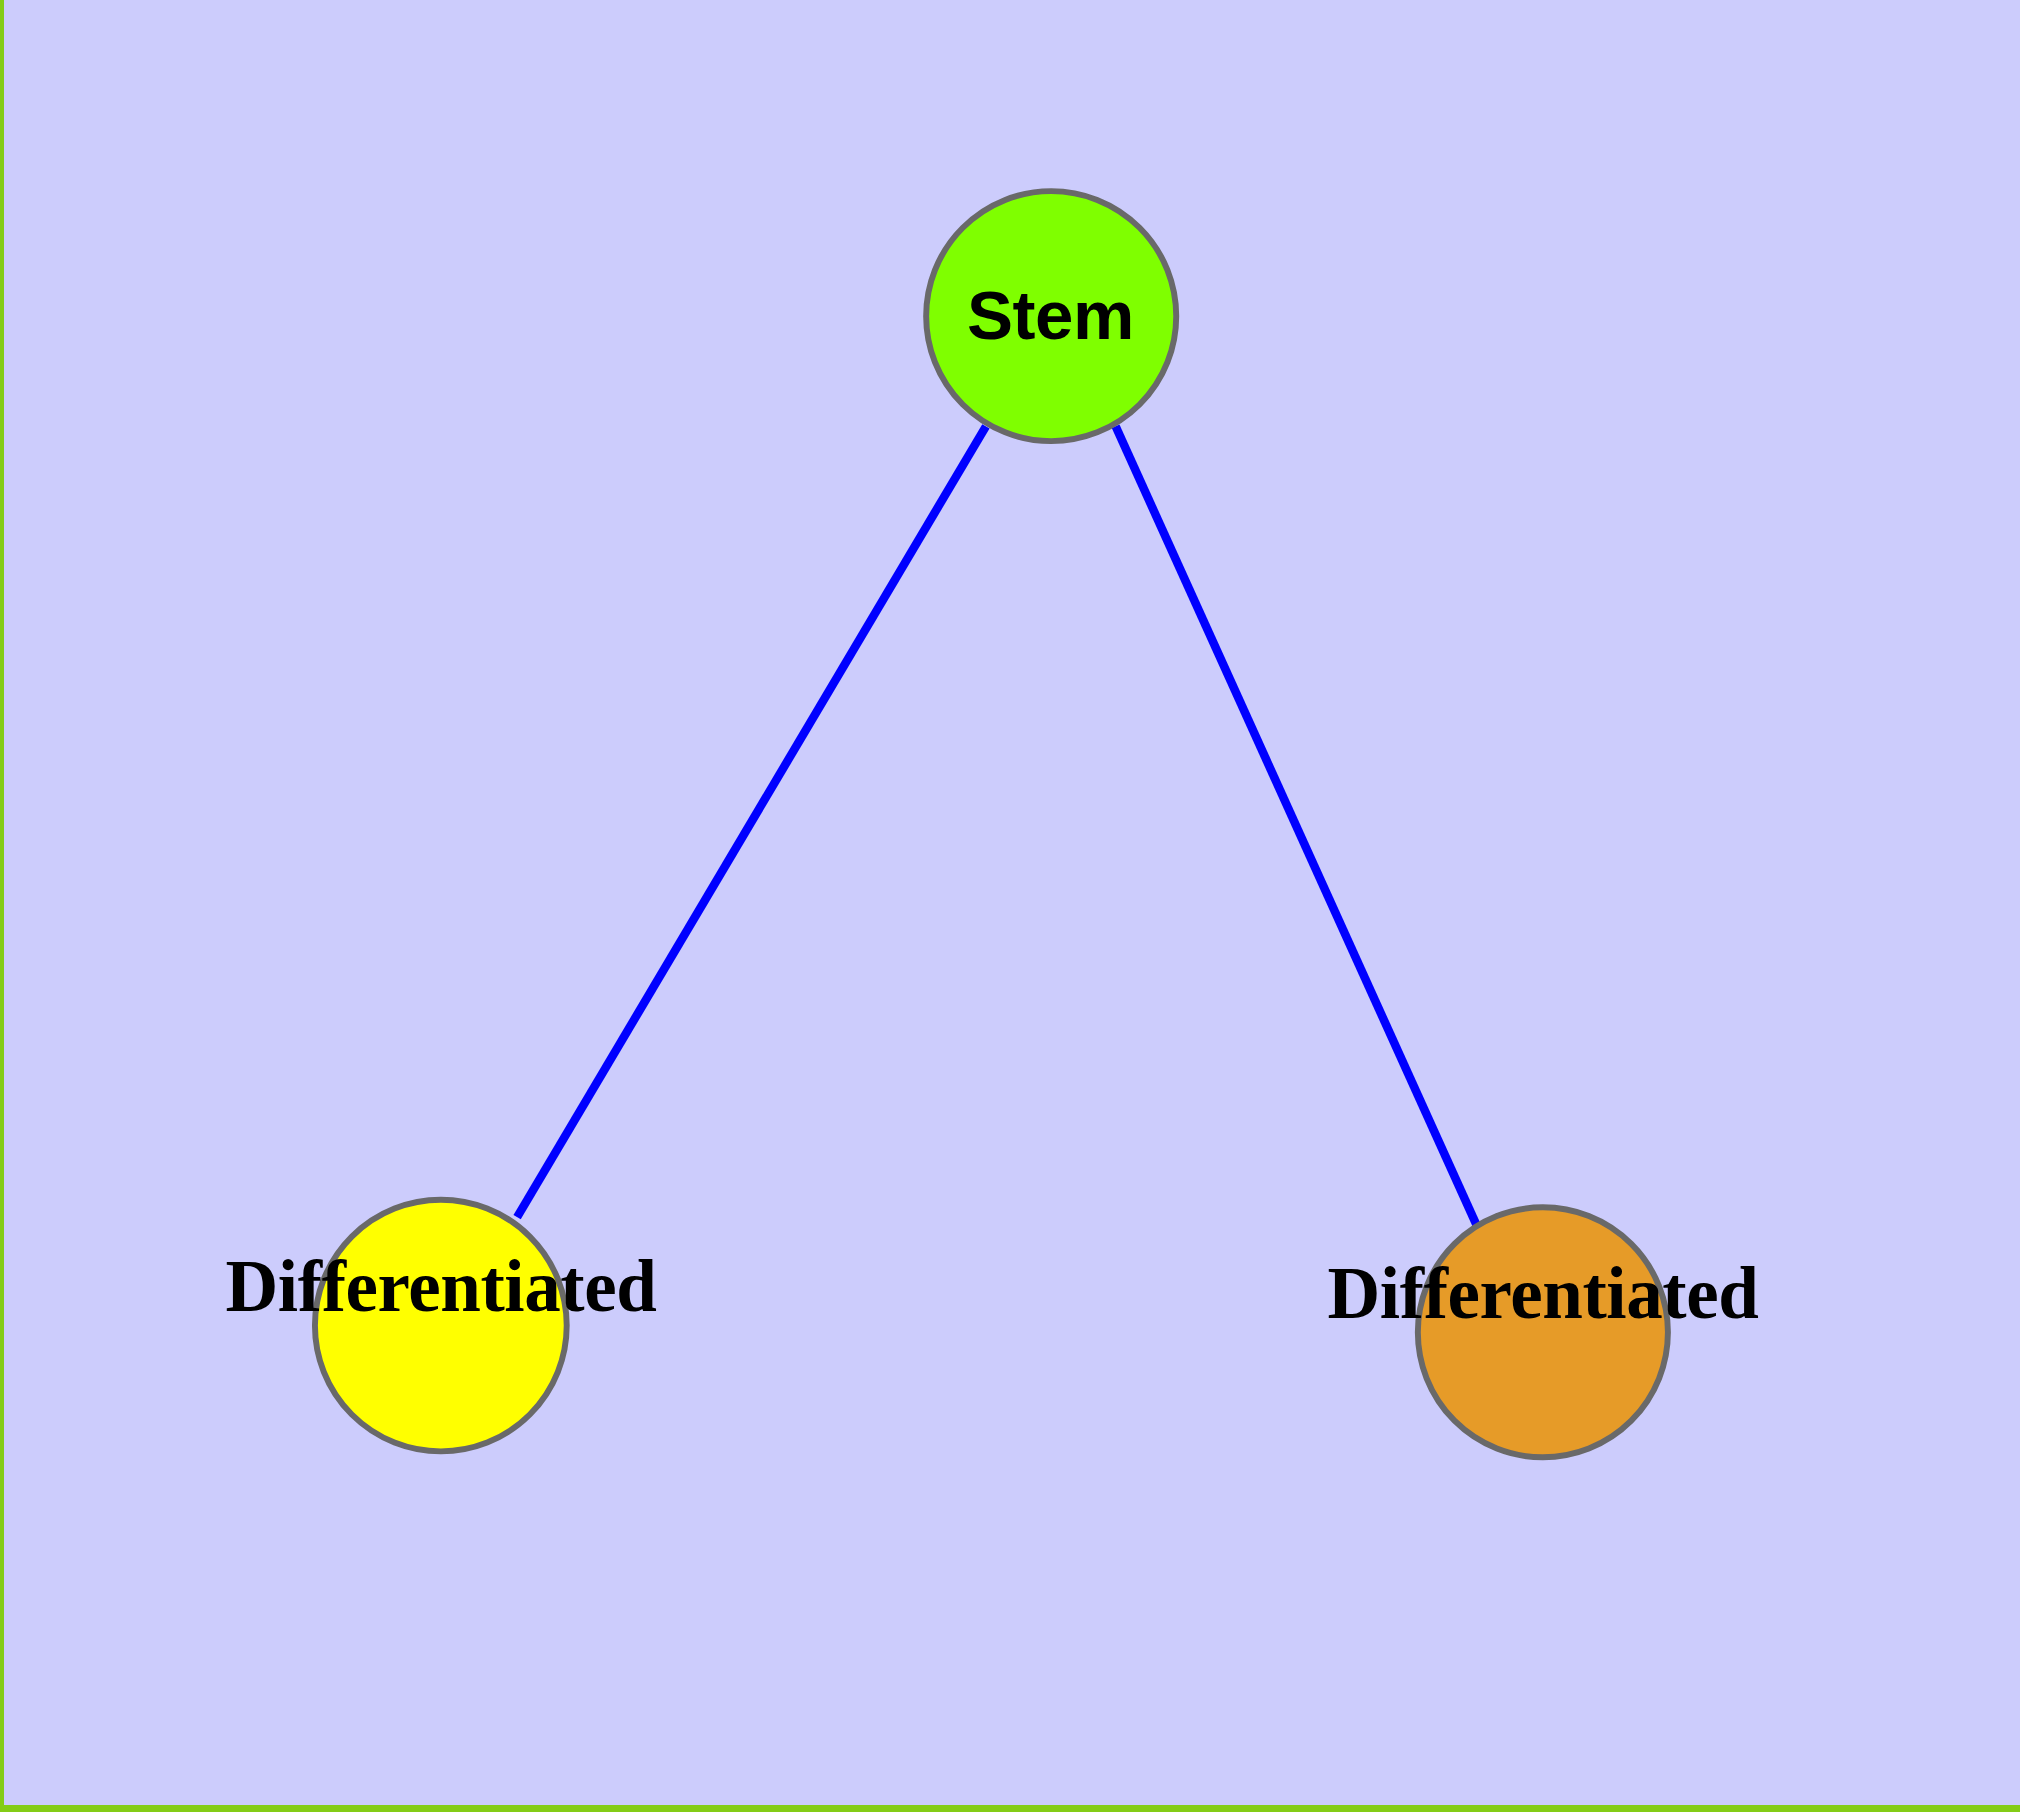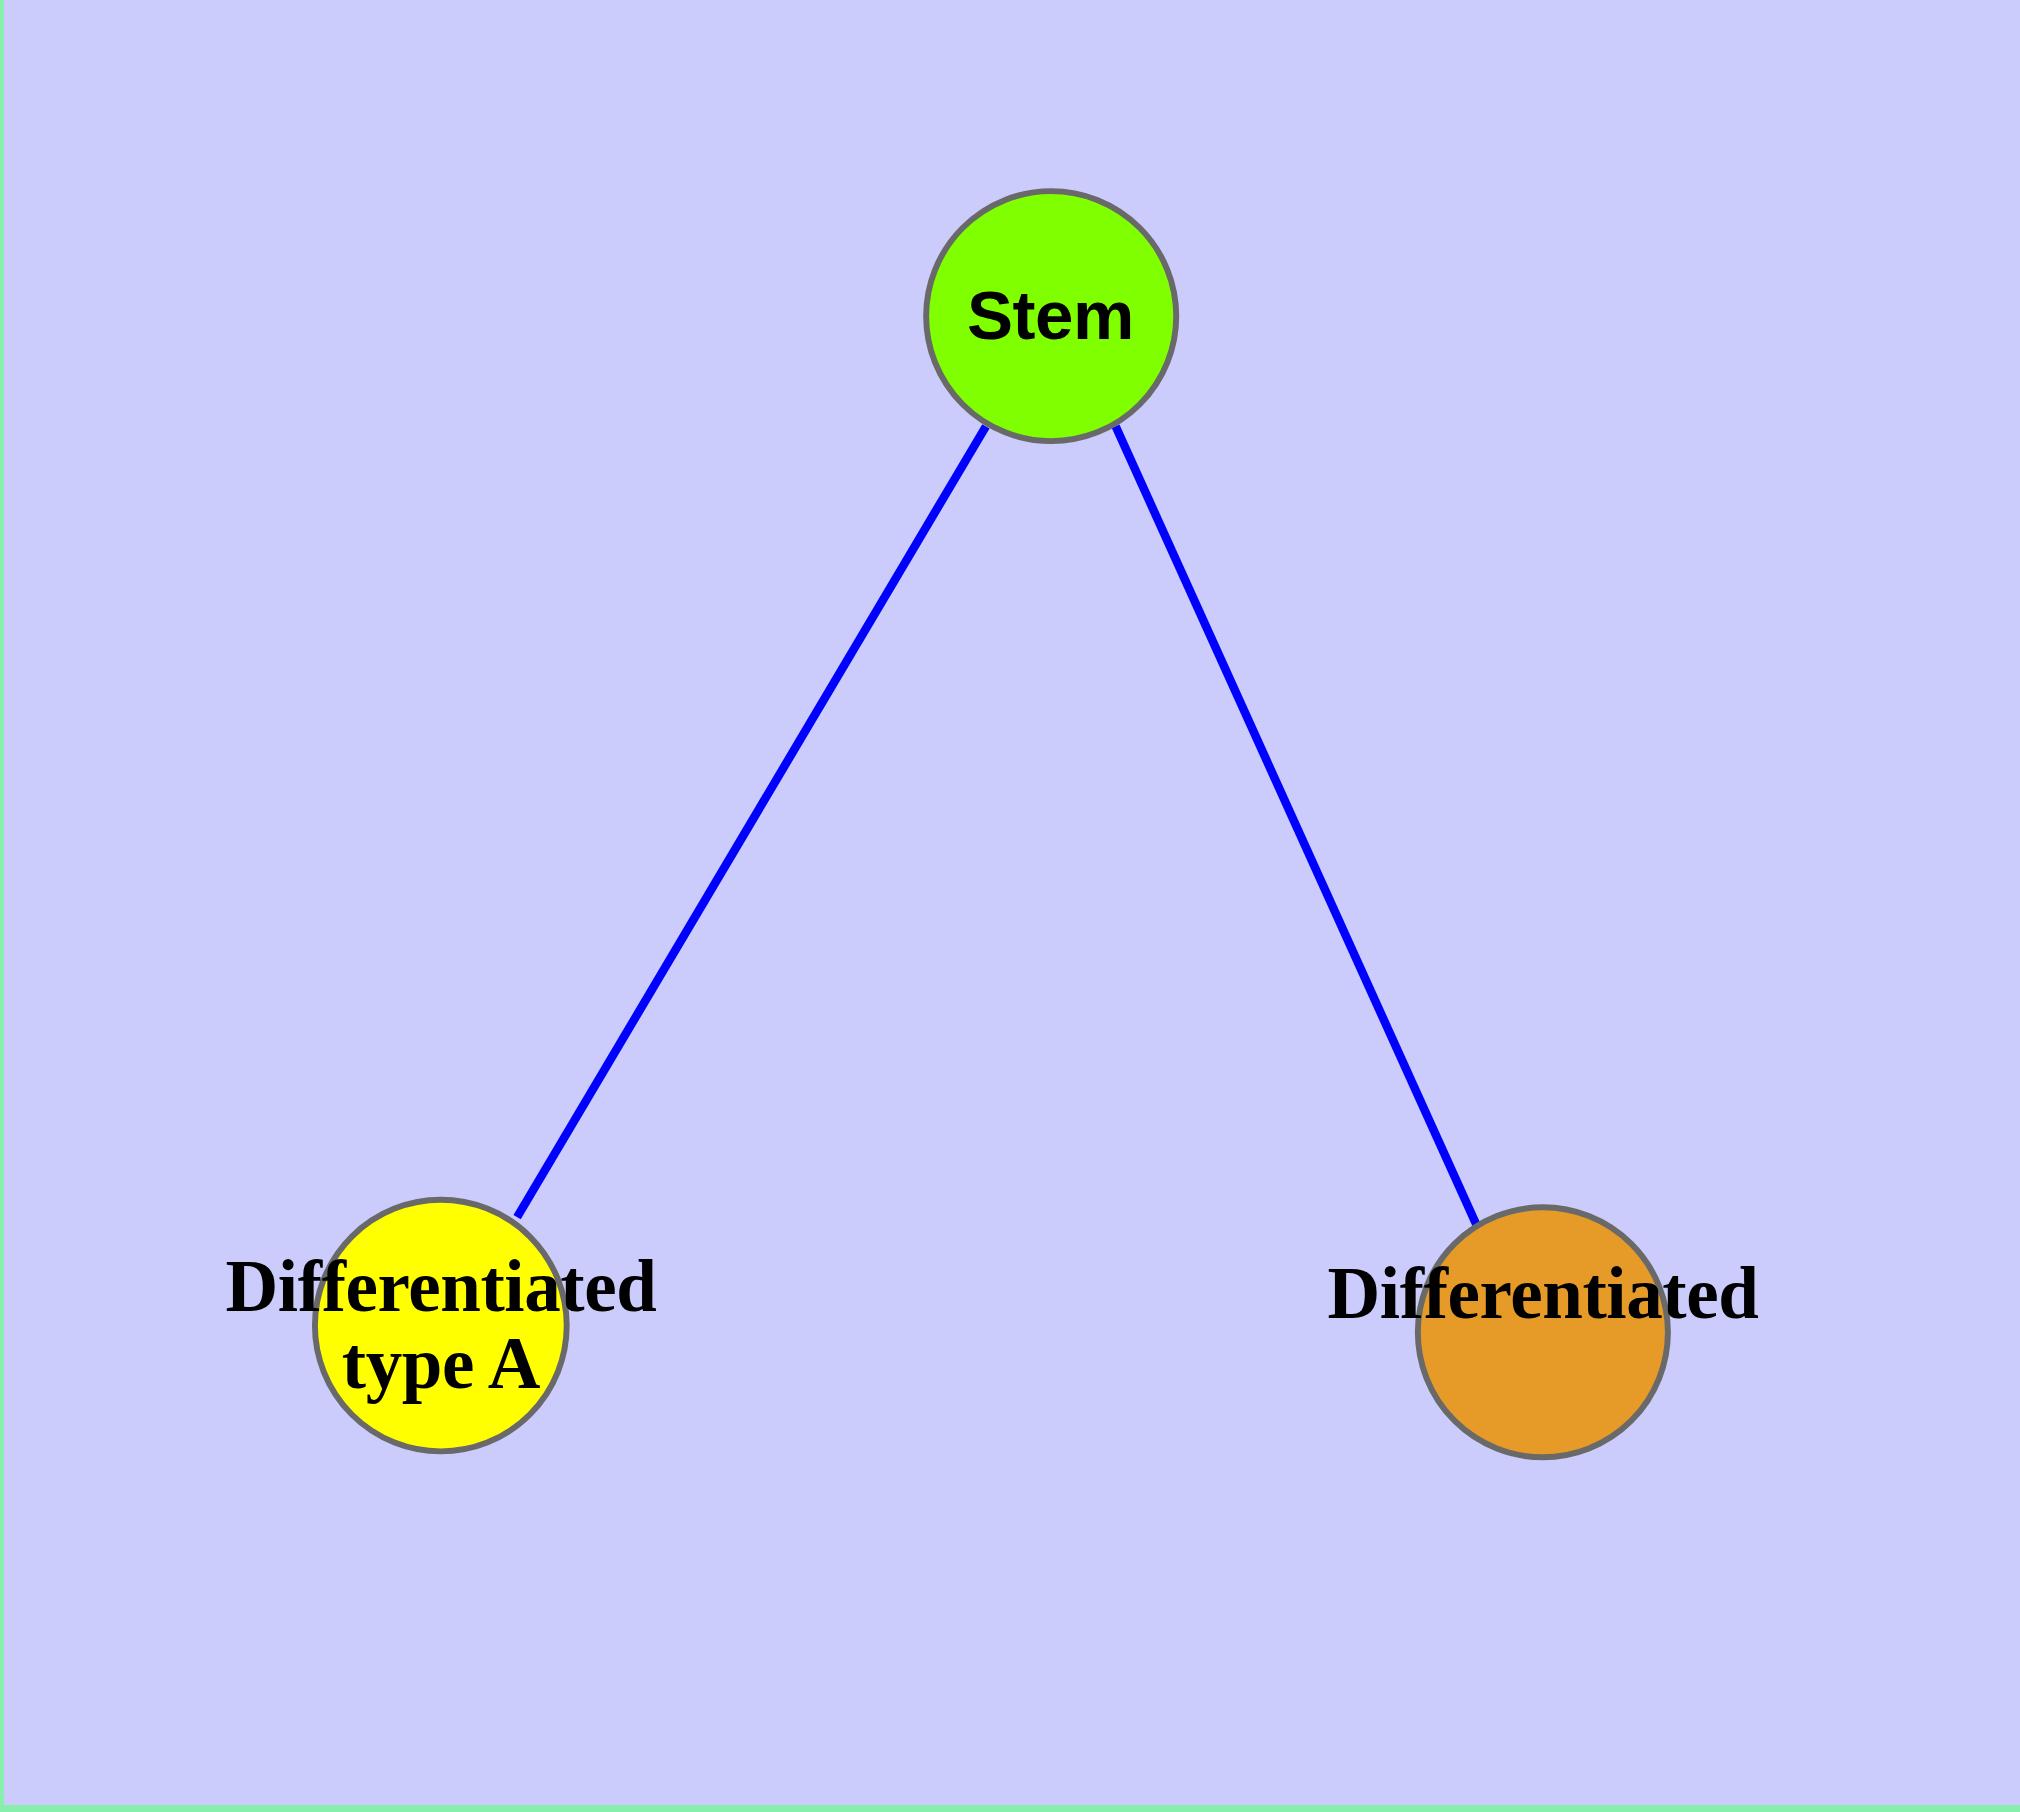--- a/index.html
+++ b/index.html
@@ -5,21 +5,21 @@
 <style>
   html, body {
     margin: 0;
     padding: 0;
     background: #ffffff;
   }
   #canvas {
     position: relative;
     width: 2021px;
     height: 1812px;
-    background: #86efac;
+    background: #84cc16;
     overflow: hidden;
     font-family: "Liberation Sans", "DejaVu Sans", sans-serif;
   }
   #plot-area {
     position: absolute;
     left: 4.2px;
     top: 0px;
     width: 2016px;
     height: 1805px;
     background: #ccccfc;
@@ -70,21 +70,20 @@
       <circle cx="1820" cy="1572" r="147.5" fill="#e69b28" stroke="#696969" stroke-width="7"></circle>
     </g>
   </svg>
 
   <div class="node-label label-stem" style="left: 881px; top: 279px; width: 339px; font-size: 69px; color: rgb(0, 0, 0);">
     <span>Stem</span>
   </div>
 
   <div class="node-label label-leaf" style="left: 102px; top: 1248px; width: 678px; font-size: 73px; color: rgb(0, 0, 0);">
     <div>Differentiated</div>
-    <div>type A</div>
   </div>
 
   <div class="node-label label-leaf" style="left: 1204px; top: 1255px; width: 678px; font-size: 73px; color: rgb(0, 0, 0);">
     <div>Differentiated</div>
   </div>
 
 </div>
 
 
 </body></html>

